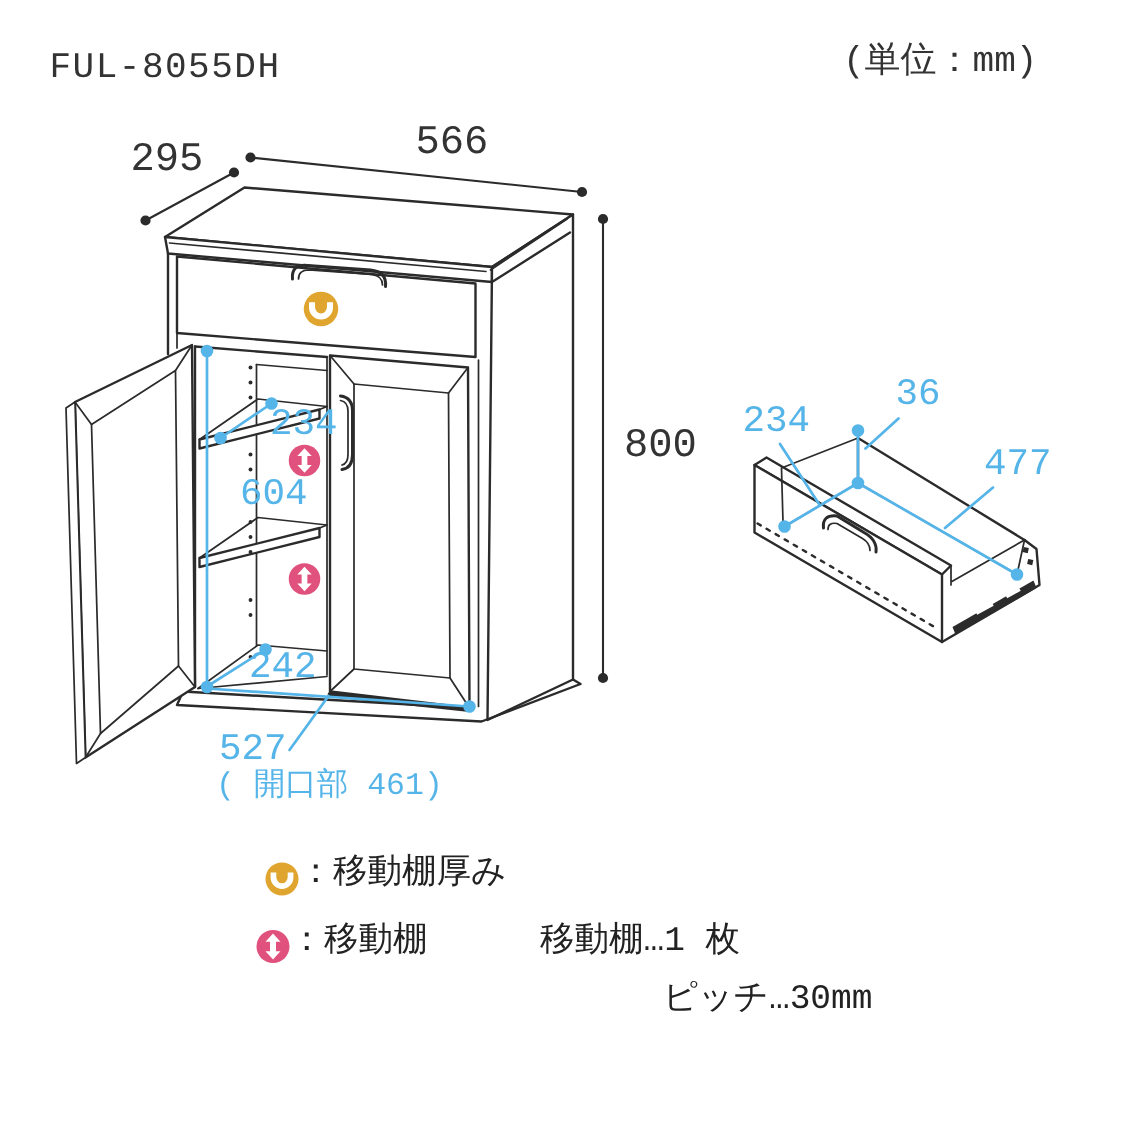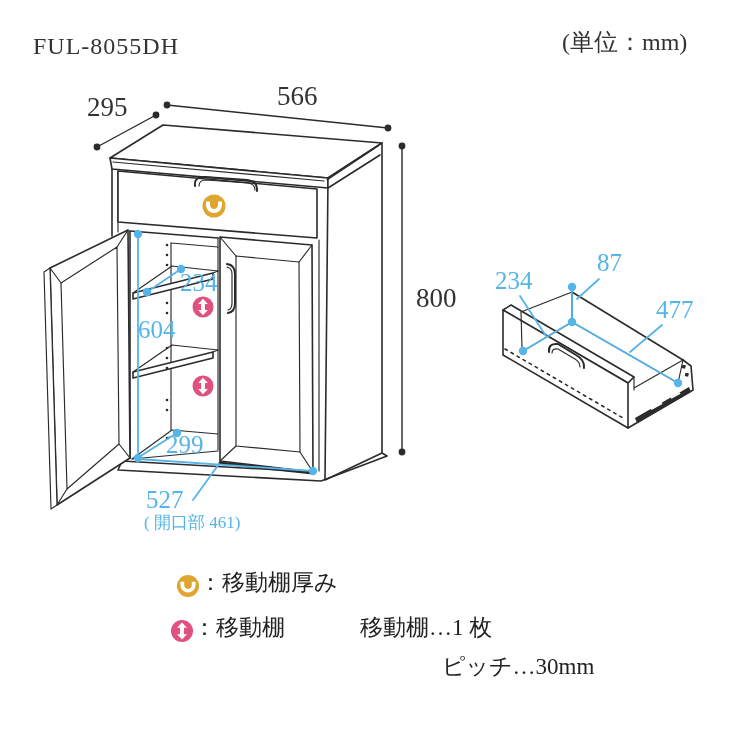--- a/index.html
+++ b/index.html
@@ -1,24 +1,24 @@
 <!DOCTYPE html>
 <html style="--blue: #55B4E8; --pink: #E0517D; --gold: #E0A52E; --line: #2B2B2B;"><head>
 <meta charset="utf-8">
 <style>
   html,body{margin:0;padding:0;background:#fff;}
   #page{position:relative;width:750px;height:750px;background:#fff;overflow:hidden;
-        font-family:Liberation Serif, serif;color:#2b2b2b;}
+        font-family:Liberation Mono, monospace;color:#2b2b2b;}
   #art{position:absolute;left:0;top:0;}
   .txt{position:absolute;line-height:1;white-space:nowrap;}
   .title{font-size:24px;letter-spacing:1px;color:#333;}
   .unit{font-size:24px;color:#333;text-align:right;}
   .dimb{font-size:27px;color:#333;}
   .dimc{font-size:25px;color:var(--blue,#55B4E8);}
-  .dims{font-size:17px;color:var(--blue,#55B4E8);}
+  .dims{font-size:21px;color:var(--blue,#55B4E8);}
   .leg{font-size:23px;color:#222;}
   .lnk{stroke:var(--line,#2b2b2b);fill:none;stroke-width:1.6;stroke-linejoin:round;stroke-linecap:round;}
   .thin{stroke-width:1.15;}
   .wfill{fill:#fff;}
   .bluestroke{stroke:var(--blue,#55B4E8);fill:none;stroke-width:1.8;stroke-linecap:round;}
   .bluefill{fill:var(--blue,#55B4E8);}
   .blkfill{fill:var(--line,#2b2b2b);}
   .goldfill{fill:var(--gold,#E0A52E);}
   .pinkfill{fill:var(--pink,#E0517D);}
   .icon{position:absolute;}
@@ -182,27 +182,27 @@
   </svg>
 
   <div class="txt title" style="left:33px;top:34px">FUL-8055DH</div>
   <div class="txt unit" style="left:562px;top:30px">(単位：mm)</div>
 
   <div class="txt dimb" style="left:277px;top:83px">566</div>
   <div class="txt dimb" style="left:87px;top:94px">295</div>
   <div class="txt dimb" style="left:416px;top:285px">800</div>
 
   <div class="txt dimc" style="left:180px;top:270px">234</div>
-  <div class="txt dimc" style="left:138px;top:317px">604</div>
-  <div class="txt dimc" style="left:166px;top:432px">299</div>
+  <div class="txt dimc" style="left:160px;top:317px">604</div>
+  <div class="txt dimc" style="left:166px;top:432px">242</div>
   <div class="txt dimc" style="left:146px;top:487px">527</div>
   <div class="txt dims" style="left:144px;top:514px">( 開口部 461)</div>
 
   <div class="txt dimc" style="left:495px;top:268px">234</div>
-  <div class="txt dimc" style="left:597px;top:250px">87</div>
+  <div class="txt dimc" style="left:597px;top:250px">36</div>
   <div class="txt dimc" style="left:656px;top:297px">477</div>
 
   <svg class="icon" style="left:176px;top:574px" width="24" height="24" viewBox="-12 -12 24 24">
     <circle r="11" class="goldfill"></circle>
     <path fill="#fff" d="M-7.6,-4.3 h3.8 v2.9 a3.8,4.3 0 0 0 7.6,0 v-2.9 h3.8 v3.3 a7.6,7.6 0 0 1 -15.2,0 z"></path>
   </svg>
   <div class="txt leg" style="left:199px;top:571px">：移動棚厚み</div>
 
   <svg class="icon" style="left:170px;top:619px" width="24" height="24" viewBox="-12 -12 24 24">
     <circle r="11" class="pinkfill"></circle>

